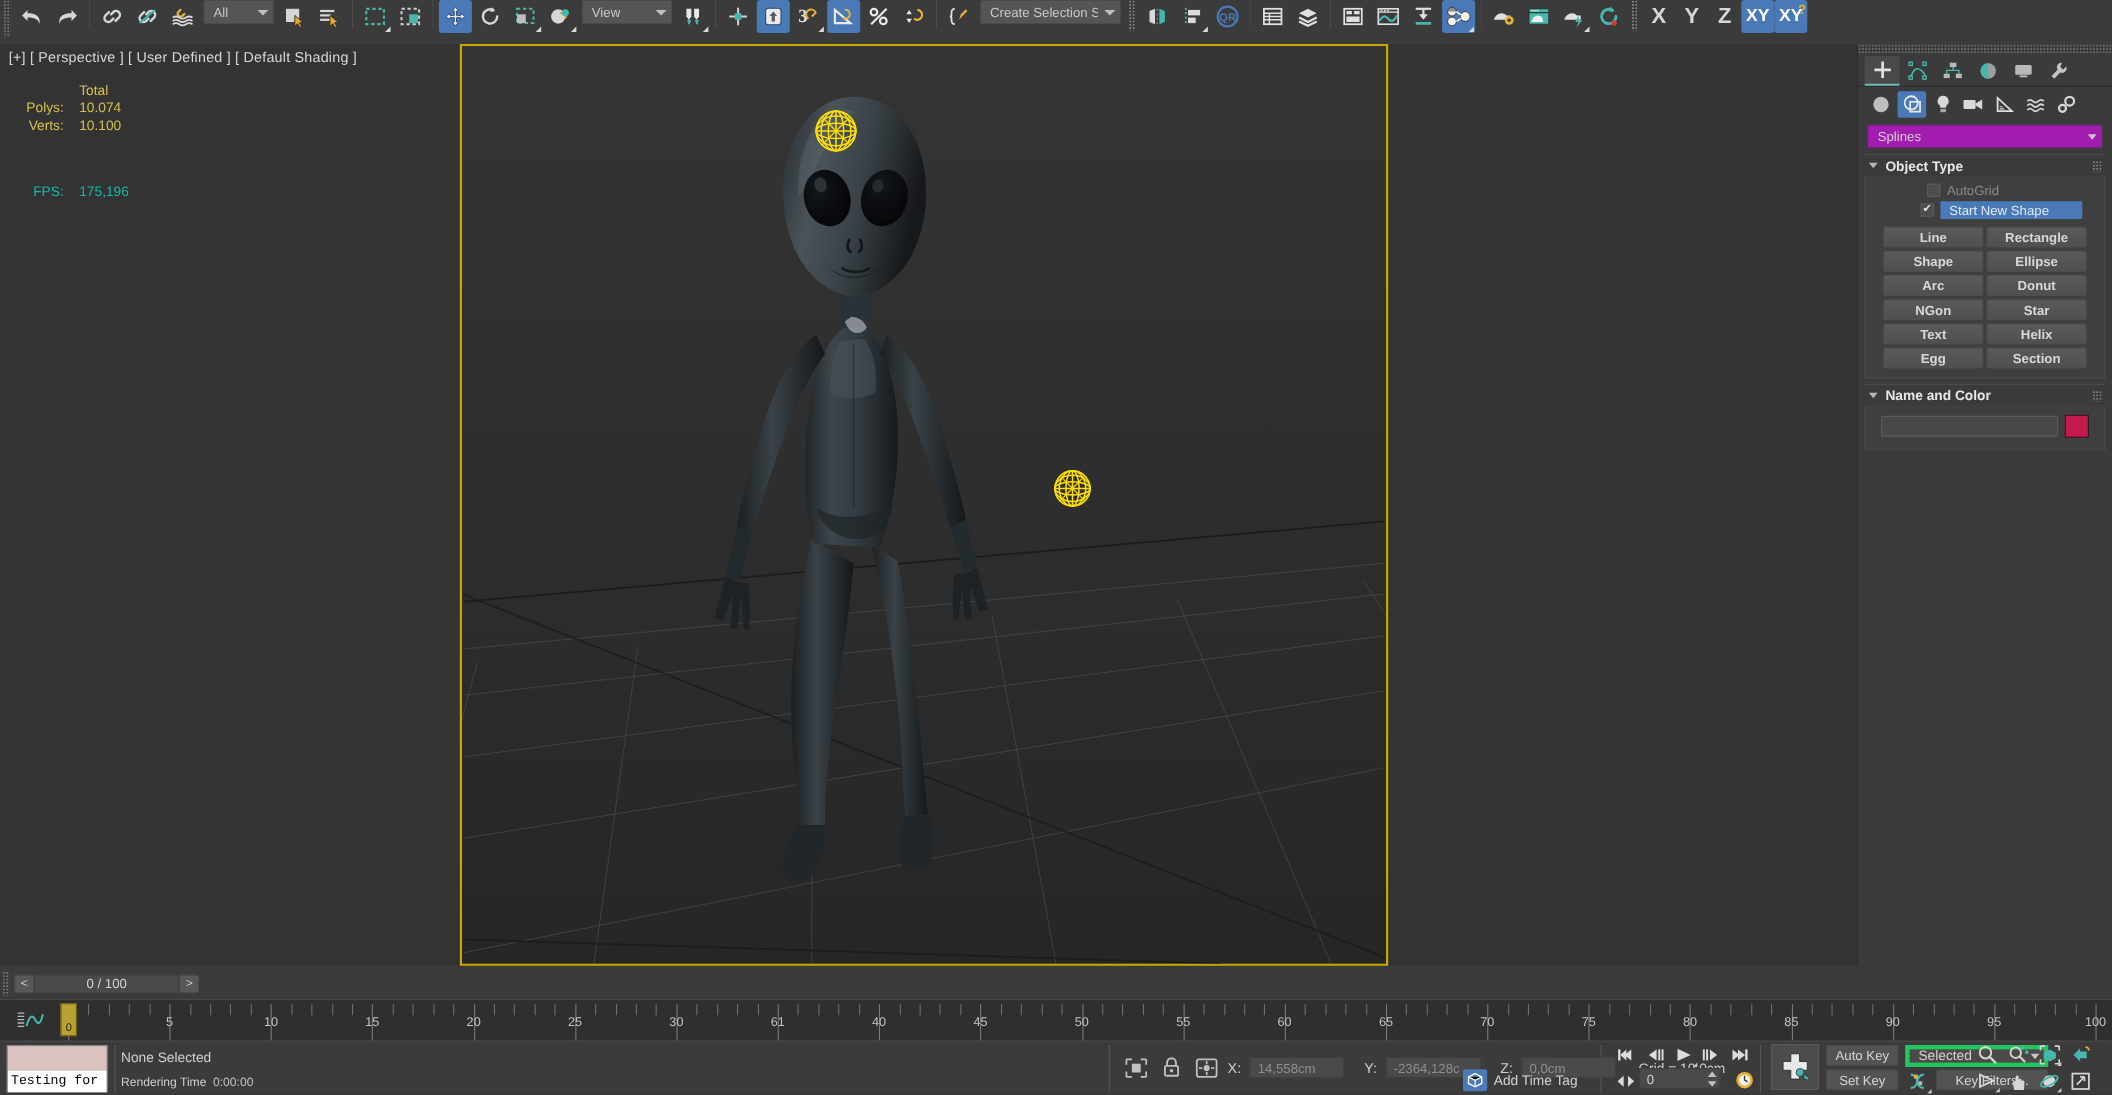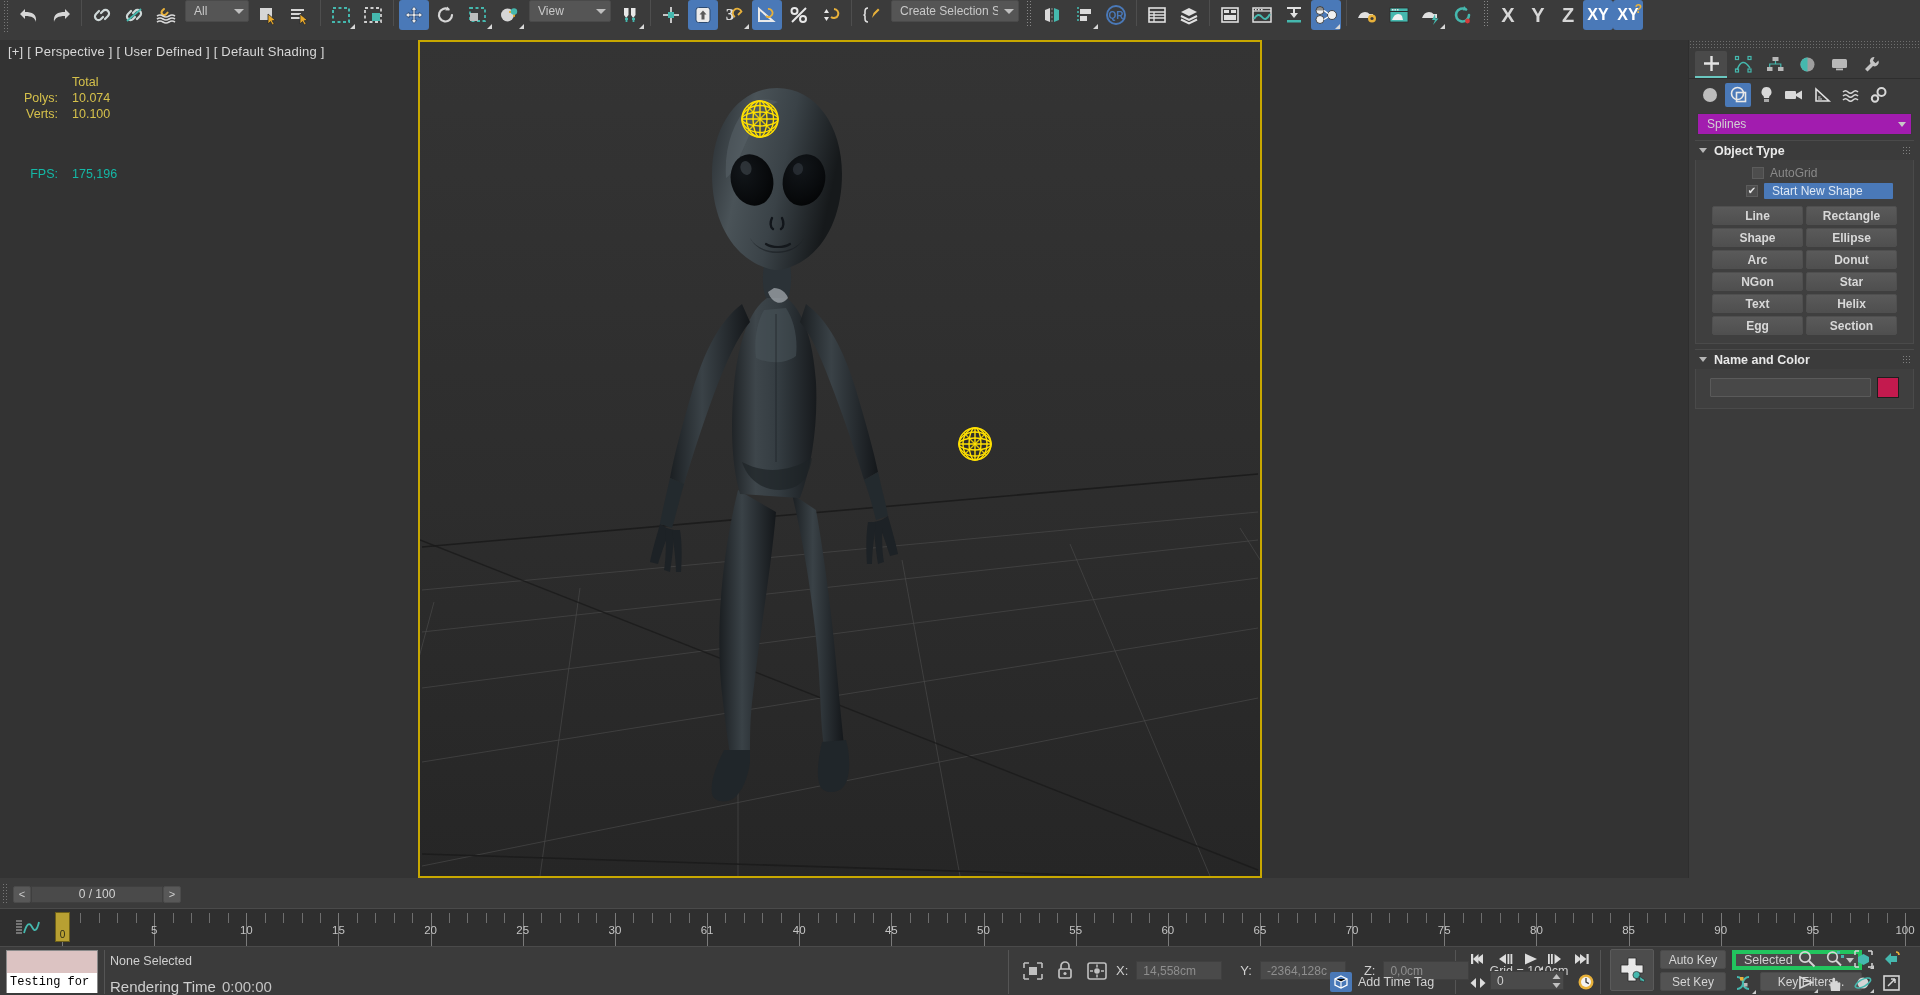--- a/index.html
+++ b/index.html
@@ -263,21 +263,21 @@
     font-family: "Liberation Mono", monospace; font-size: 12px;
     padding: 2px 3px; overflow: hidden; white-space: nowrap;
   }
   .st-sep { position: absolute; width: 1px; background: #555; top: 3px; height: 44px; }
   .st-prompt1 {
     position: absolute; left: 110px; top: 7px;
     color: #cfcfcf; font-size: 12.5px;
   }
   .st-prompt2 {
     position: absolute; left: 110px; top: 31px;
-    color: #cfcfcf; font-size: 15px;
+    color: #cfcfcf; font-size: 11px;
   }
   .st-prompt2 .tm { color: #c3c3c3; margin-left: 6px; }
 
   .coordgrp {
     position: absolute; left: 1020px; top: 946px; height: 49px;
     display: flex; align-items: center; gap: 6px;
   }
   .coordbtn { width: 26px; height: 24px; display: flex; align-items: center; justify-content: center; cursor: default; }
   .coordlab { color: #cfcfcf; font-size: 13px; margin-right: 2px; }
   .coordfield {

